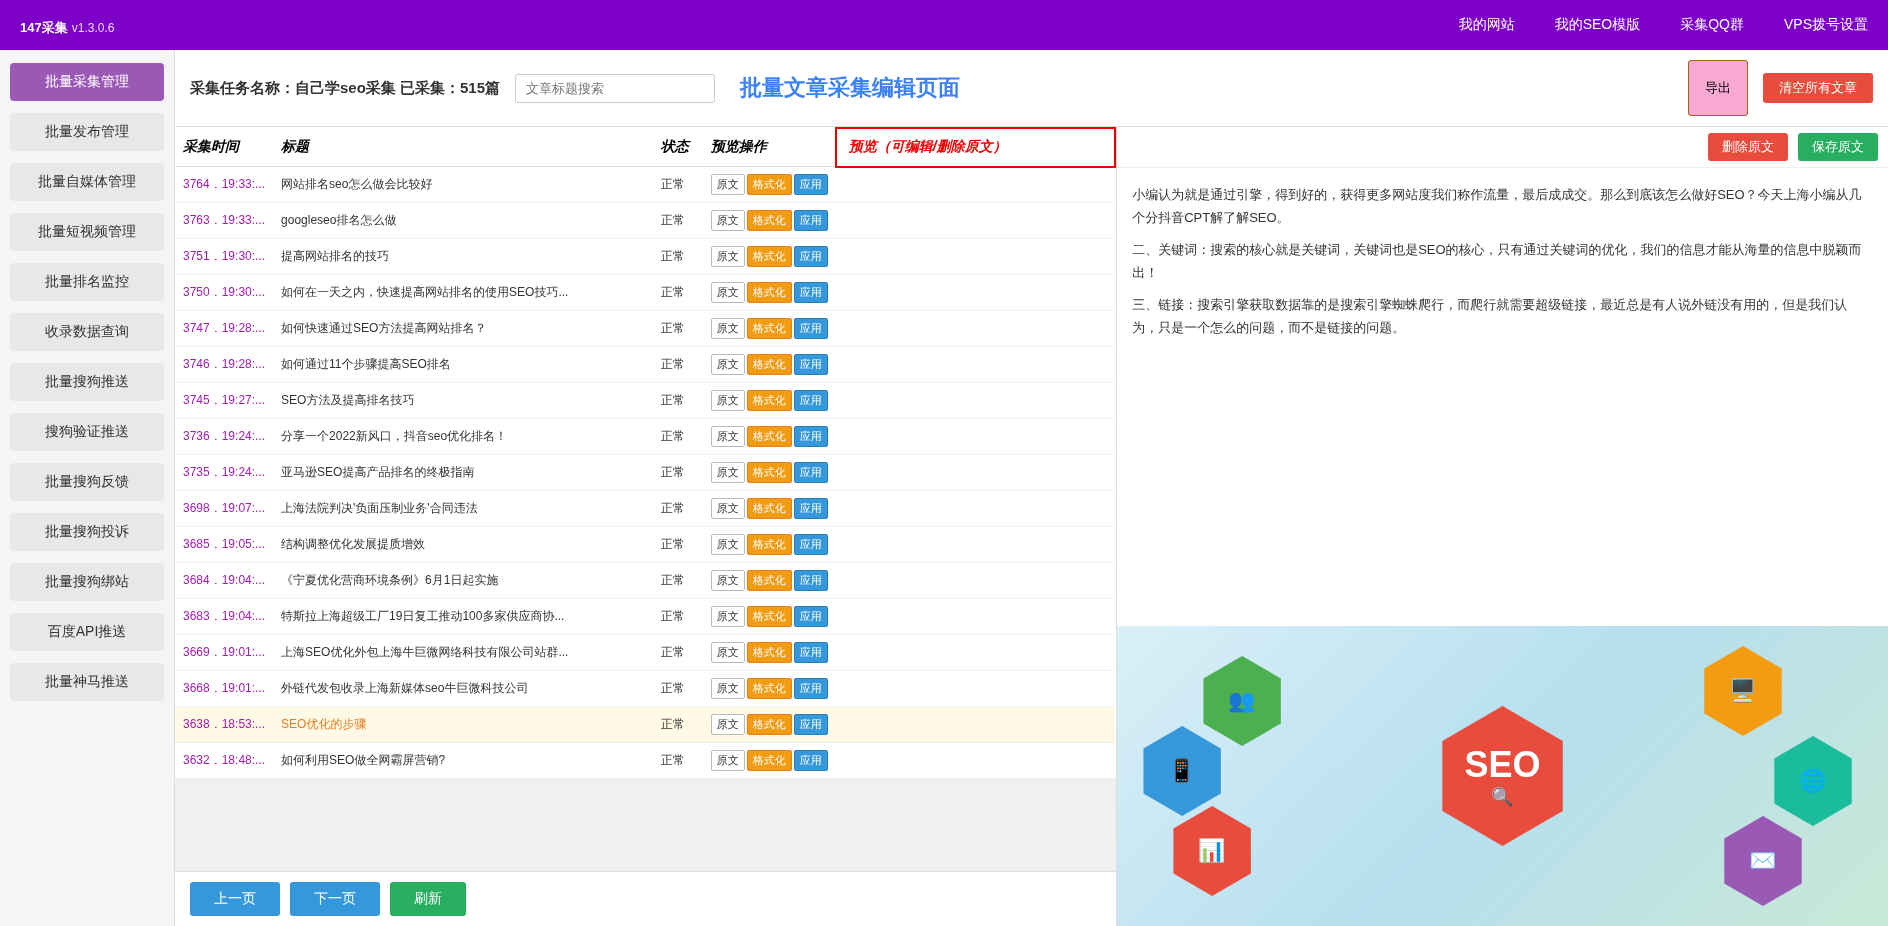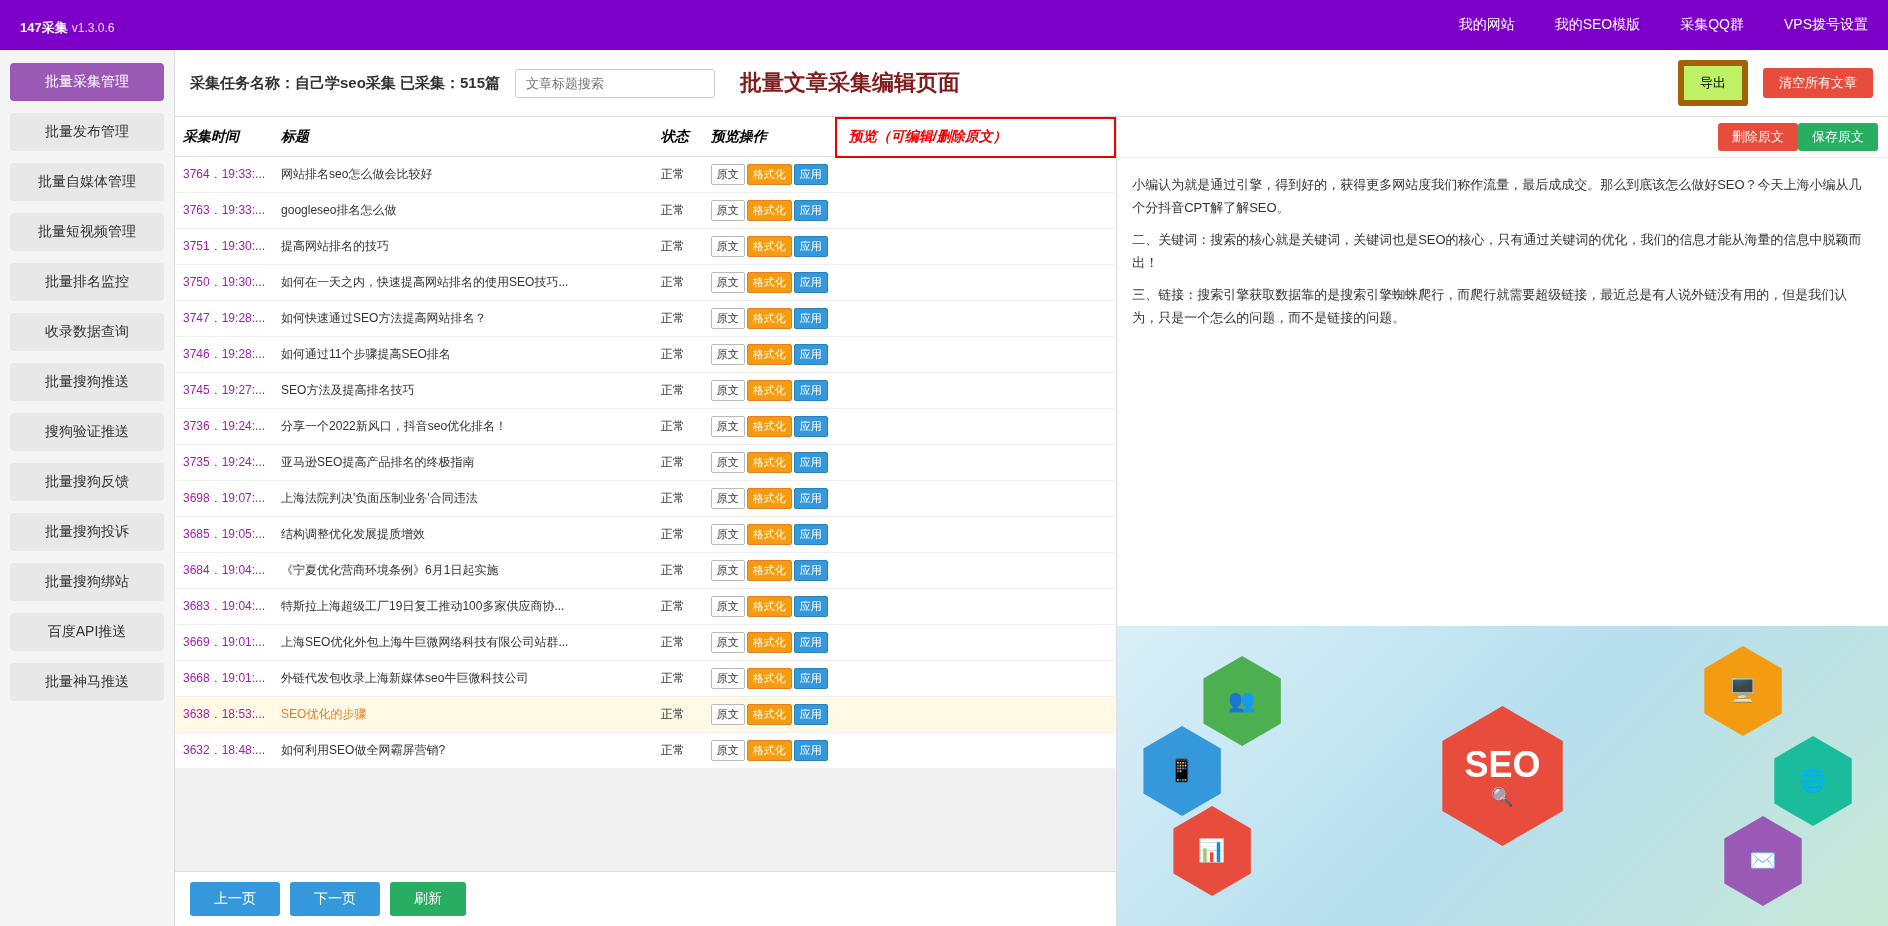--- a/index.html
+++ b/index.html
@@ -96,28 +96,28 @@
       border: 1px solid #ccc;
       border-radius: 3px;
       padding: 6px 10px;
       font-size: 13px;
       width: 200px;
       outline: none;
     }
     .page-title-big {
       font-size: 22px;
       font-weight: bold;
-      color: #7f1d1d;
+      color: #3b82f6;
       margin-left: 10px;
     }
     .btn-export {
       margin-left: auto;
-      background: #bef264;
-      border: 6px solid #a16207;
-      padding: 8px 16px;
+      background: #f9a8d4;
+      border: 1px solid #a16207;
+      padding: 18px 16px;
       border-radius: 3px;
       cursor: pointer;
       font-size: 13px;
     }
     .btn-clear-all {
       background: #e74c3c;
       color: white;
       border: none;
       padding: 6px 16px;
       border-radius: 3px;
@@ -200,20 +200,21 @@
       background: white;
       display: flex;
       flex-direction: column;
       overflow: hidden;
     }
     .preview-header-bar {
       display: flex;
       align-items: flex-end;
       padding: 6px 10px;
       border-bottom: 1px solid #eee;
+      gap: 10px;
       flex-shrink: 0;
     }
     .btn-del-original {
       background: #e74c3c;
       color: white;
       border: none;
       padding: 5px 14px;
       border-radius: 3px;
       cursor: pointer;
       font-size: 13px;

